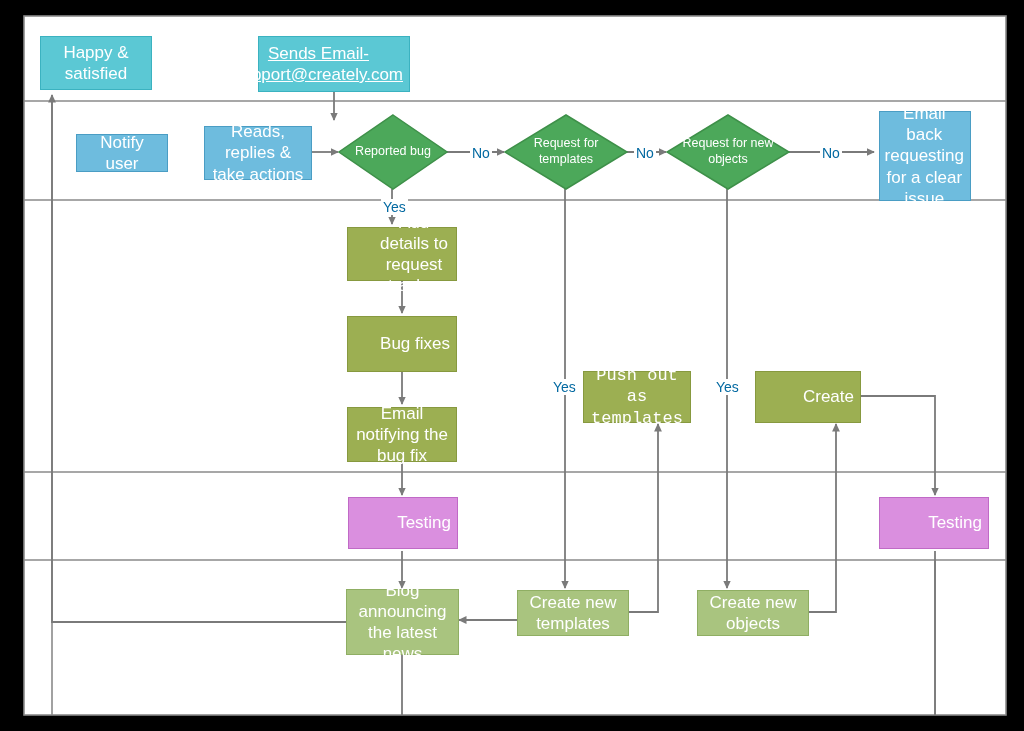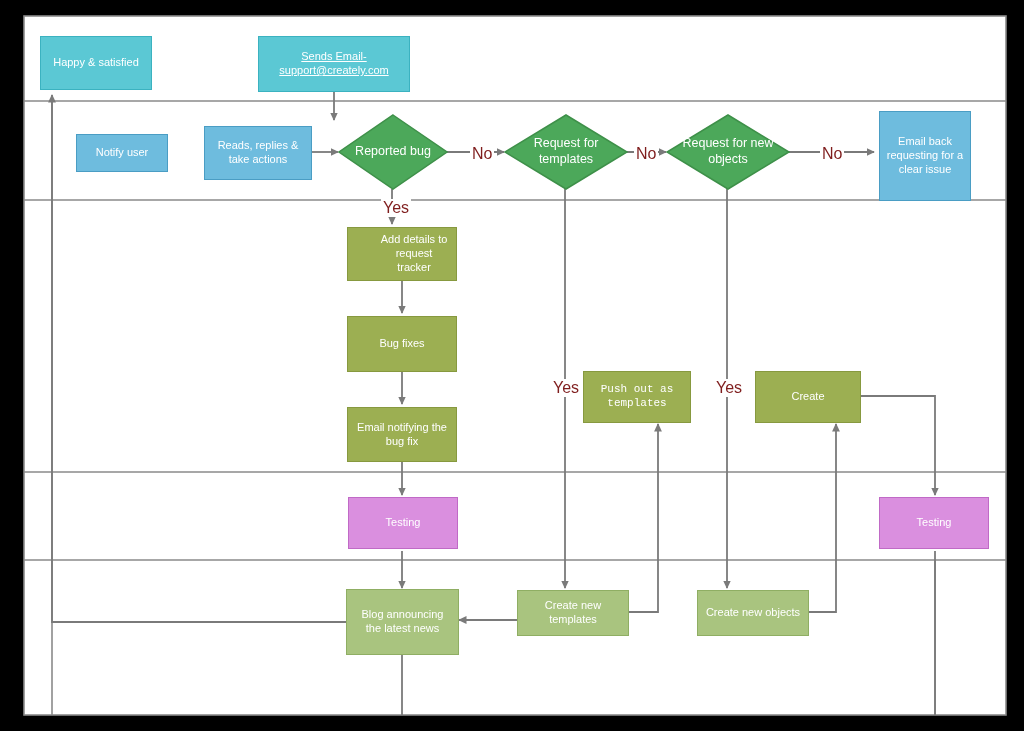--- a/index.html
+++ b/index.html
@@ -32,24 +32,24 @@
     position: absolute;
     left: 0; top: 0;
     width: 1024px; height: 731px;
     pointer-events: none;
   }
   .node {
     position: absolute;
     box-sizing: border-box;
     display: flex;
     align-items: center;
-    justify-content: center;
+    justify-content: flex-end;
     text-align: center;
     color: #ffffff;
-    font-size: 11px;
+    font-size: 17px;
     line-height: 1.25;
     padding: 2px 6px;
   }
   .node.rect {
     border-style: solid;
     border-width: 1.5px;
   }
   .teal   { background: #5BC8D4; border-color: #3BB2C0; }
   .blue   { background: #6EBCDE; border-color: #4A9DC4; }
   .olive  { background: #9CAF52; border-color: #87993F; }
@@ -70,22 +70,22 @@
     position: relative;
     z-index: 2;
     color: #ffffff;
     font-size: 12.5px;
     line-height: 1.25;
     text-align: center;
     width: 78%;
   }
   .edge-label {
     position: absolute;
-    color: #7f1d1d;
-    font-size: 16px;
+    color: #0369a1;
+    font-size: 14px;
     background: #ffffff;
     padding: 0 2px;
     white-space: nowrap;
   }
 </style>
 </head>
 <body>
 
 <div id="canvas">
 

